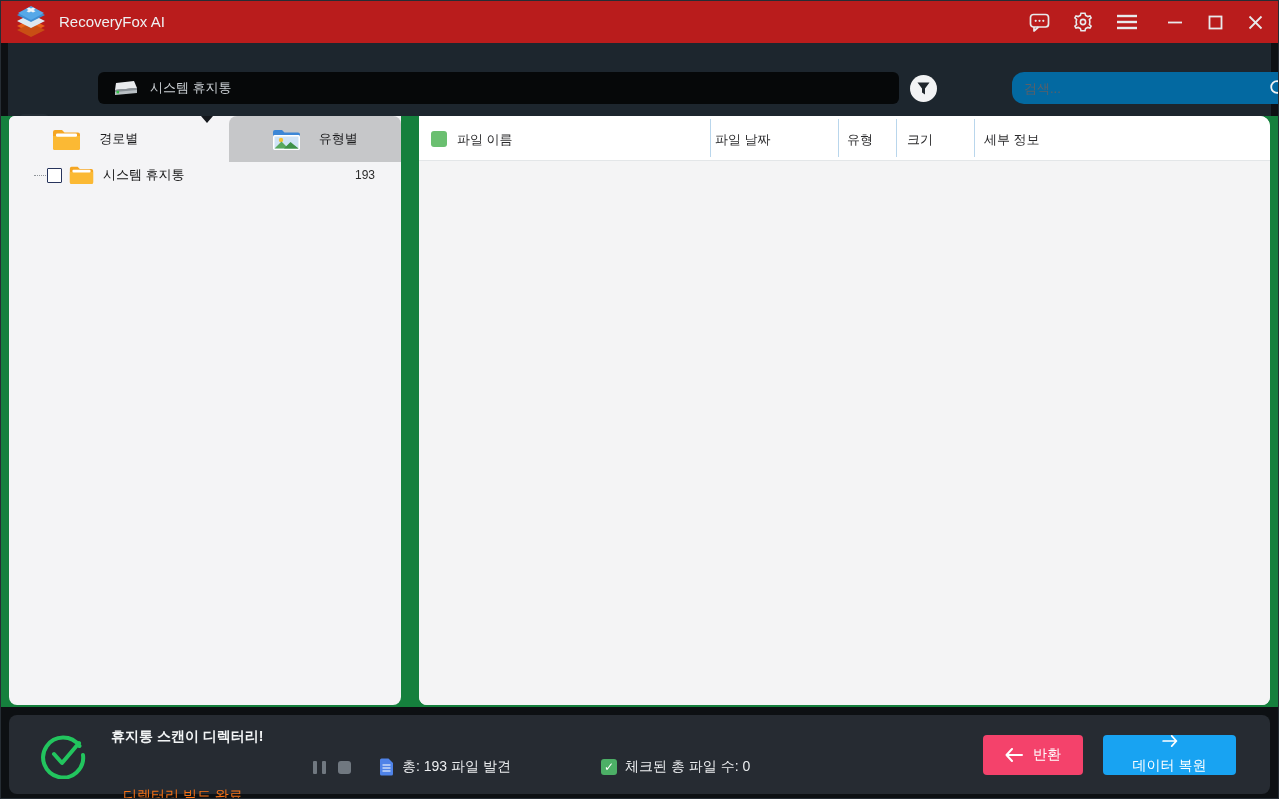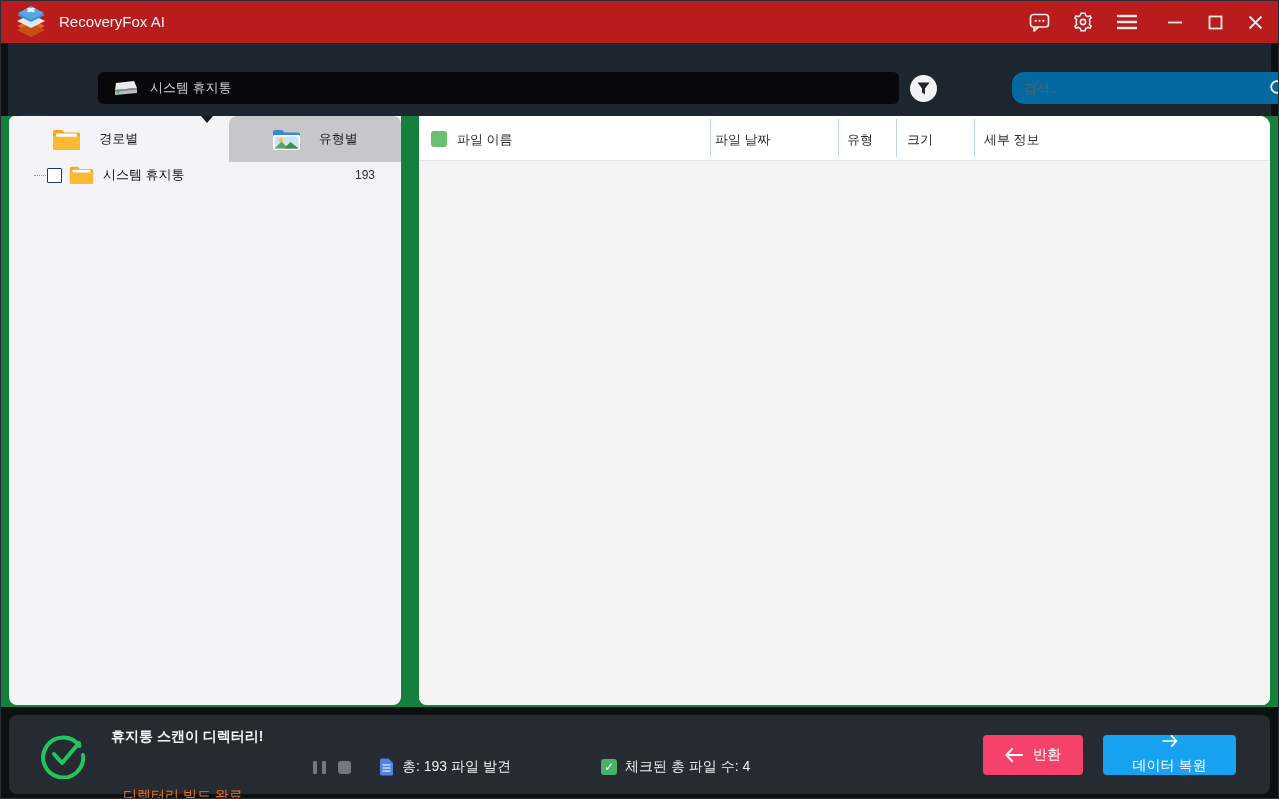--- a/index.html
+++ b/index.html
@@ -303,21 +303,21 @@
           <path d="M1 2 Q1 0.5 2.5 0.5 L9.5 0.5 L14 5 L14 16 Q14 17.5 12.5 17.5 L2.5 17.5 Q1 17.5 1 16 Z" fill="#4f83e8"></path>
           <line x1="3.5" y1="7" x2="11.5" y2="7" stroke="#dce8fb" stroke-width="1.3"></line>
           <line x1="3.5" y1="10" x2="11.5" y2="10" stroke="#dce8fb" stroke-width="1.3"></line>
           <line x1="3.5" y1="13" x2="11.5" y2="13" stroke="#dce8fb" stroke-width="1.3"></line>
         </svg>
       <span>총: 193 파일 발견</span>
     </div>
 
     <div class="stat-checked">
       <span class="mini-check">✓</span>
-      <span>체크된 총 파일 수: 4</span>
+      <span>체크된 총 파일 수: 0</span>
     </div>
 
     <button class="btn btn-return">
       <svg width="18" height="14" viewBox="0 0 18 14">
           <path d="M7 1 L1.5 7 L7 13 M1.5 7 L17 7" fill="none" stroke="#fff" stroke-width="2" stroke-linecap="round" stroke-linejoin="round"></path>
         </svg>
       <span>반환</span>
     </button>
     <button class="btn btn-recover">
       <svg width="18" height="14" viewBox="0 0 18 14">

